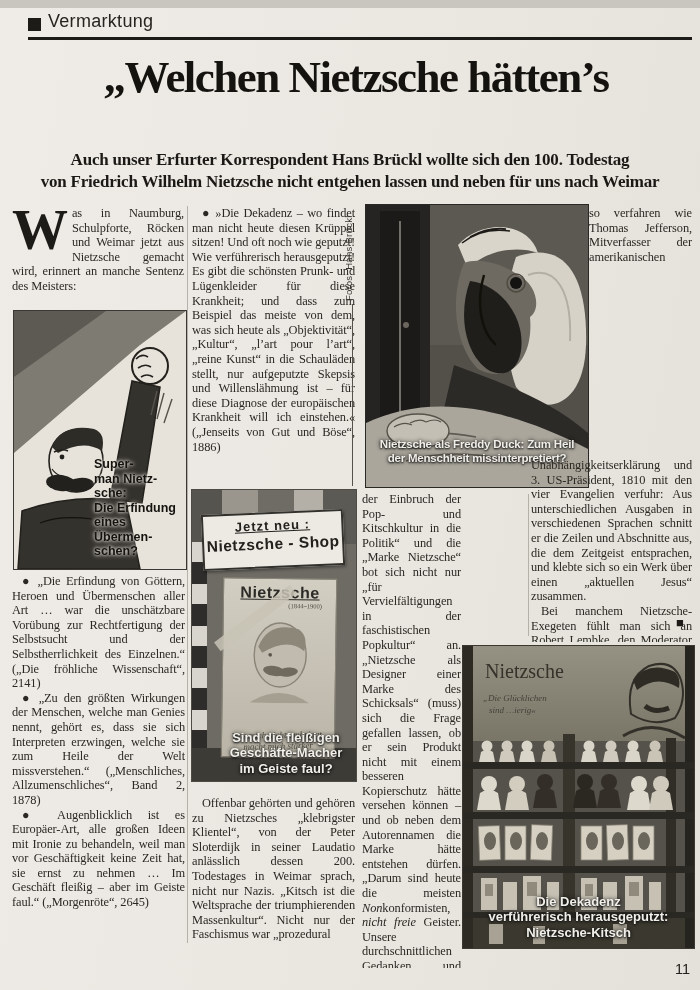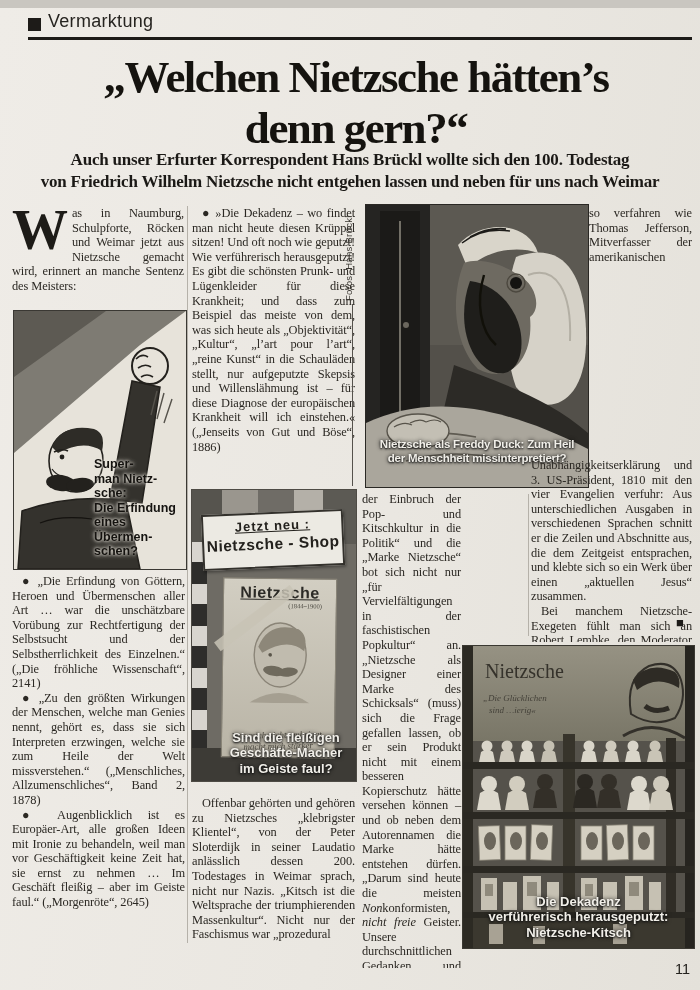--- a/index.html
+++ b/index.html
@@ -76,21 +76,20 @@
 <body>
 
 <div id="page">
 
   <div class="kicker-square"></div>
   <div class="kicker">Vermarktung</div>
   <div class="kicker-rule"></div>
 
   <div class="headline">
     <span>„Welchen Nietzsche hätten’s</span><br>
-    <span>denn gern?“</span>
   </div>
   <div class="deck">
     <span>Auch unser Erfurter Korrespondent Hans Brückl wollte sich den 100. Todestag</span><br>
     <span>von Friedrich Wilhelm Nietzsche nicht entgehen lassen und neben für uns nach Weimar</span>
   </div>
 
   <div class="vrule" style="left:187px;top:198px;height:737px;"></div>
   <div class="vrule" style="left:528px;top:486px;height:142px;"></div>
 
   <div class="body-col" style="left:12px;top:198px;width:172px;height:102px;">

